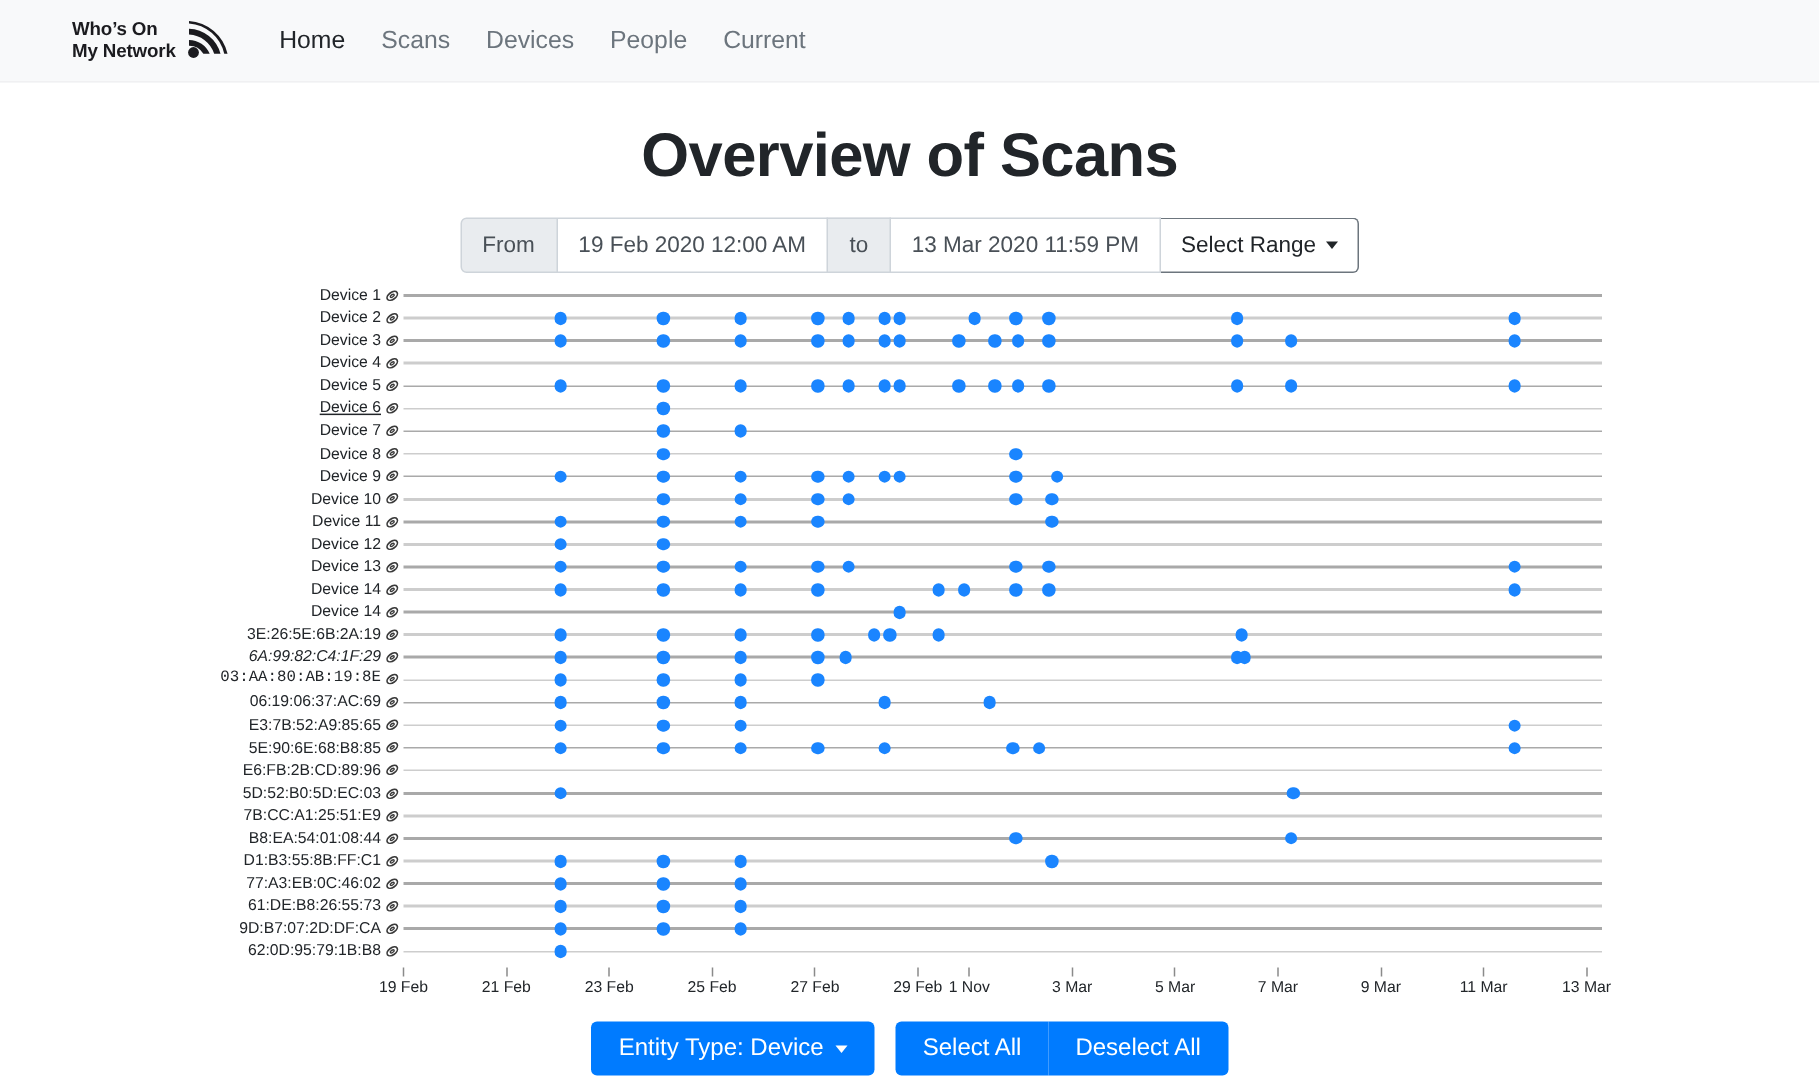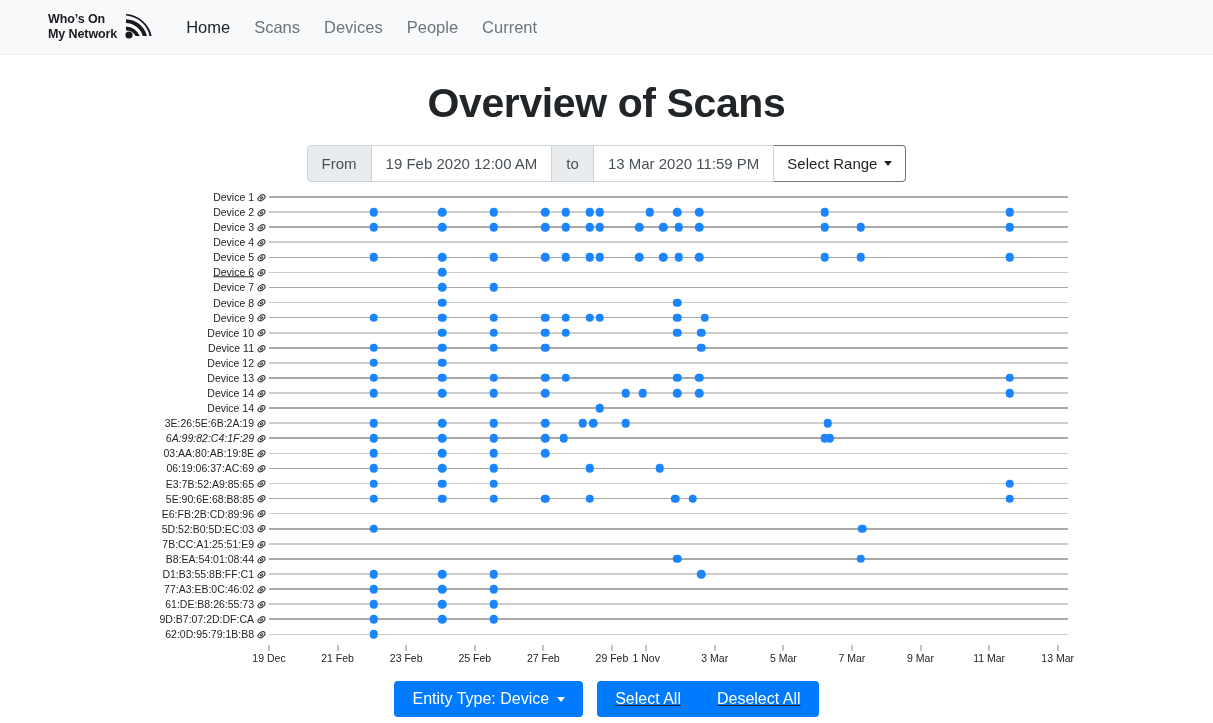--- a/index.html
+++ b/index.html
@@ -156,21 +156,21 @@
     color:#fff;
     border:none;
     border-radius:4px;
     font-size:16px;
     font-family:"Liberation Sans", sans-serif;
     padding:9px 18px;
     cursor:pointer;
     display:flex; align-items:center; gap:8px;
     white-space:nowrap;
   }
-  .btn-group { display:flex;text-decoration:underline; }
+  .btn-group { display:flex; }
   .btn-group .btn-primary { border-radius:0; }
   .btn-group .btn-primary:first-child { border-radius:4px 0 0 4px; }
   .btn-group .btn-primary:last-child { border-radius:0 4px 4px 0; }
 </style>
 </head>
 <body>
 
 <div class="navbar">
   <div class="brand">
     <div class="brand-text">
@@ -426,21 +426,21 @@
           </g>
         </svg></div>
       <div class="gridline" style="left: 269px; width: 799px; top: 249.48px;"></div>
       <div class="dot" style="left: 373.59px; top: 250.28px; width: 8.5px; height: 8.5px; background: rgb(26, 133, 255);"></div>
       <div class="dot" style="left: 442.174px; top: 250.28px; width: 8.5px; height: 8.5px; background: rgb(26, 133, 255);"></div>
       <div class="dot" style="left: 493.612px; top: 250.28px; width: 8.5px; height: 8.5px; background: rgb(26, 133, 255);"></div>
       <div class="dot" style="left: 545.049px; top: 250.28px; width: 8.5px; height: 8.5px; background: rgb(26, 133, 255);"></div>
       <div class="dot" style="left: 563.91px; top: 250.28px; width: 8.5px; height: 8.5px; background: rgb(26, 133, 255);"></div>
       <div class="dot" style="left: 824.528px; top: 250.28px; width: 8.5px; height: 8.5px; background: rgb(26, 133, 255);"></div>
       <div class="dot" style="left: 829.672px; top: 250.28px; width: 8.5px; height: 8.5px; background: rgb(26, 133, 255);"></div>
-      <div class="ylabel" style="top: 265.36px; right: 947px;"><span class="lbl-text">03:AA:80:AB:19:8E</span><svg class="tag-icon" width="9" height="9" viewBox="0 0 12 12" aria-hidden="true">
+      <div class="ylabel" style="top: 265.36px; right: 947px; font-family: Liberation Mono, monospace;"><span class="lbl-text">03:AA:80:AB:19:8E</span><svg class="tag-icon" width="9" height="9" viewBox="0 0 12 12" aria-hidden="true">
           <g transform="rotate(-35 6 6)">
             <ellipse cx="6" cy="6" rx="5.2" ry="3.1" fill="none" stroke="#3a3a3a" stroke-width="1.5"></ellipse>
             <ellipse cx="6" cy="6" rx="2.0" ry="1.0" fill="none" stroke="#3a3a3a" stroke-width="1.3"></ellipse>
           </g>
         </svg></div>
       <div class="gridline light" style="left: 269px; width: 799px; top: 264.56px;"></div>
       <div class="dot" style="left: 373.59px; top: 265.36px; width: 8.5px; height: 8.5px; background: rgb(26, 133, 255);"></div>
       <div class="dot" style="left: 442.174px; top: 265.36px; width: 8.5px; height: 8.5px; background: rgb(26, 133, 255);"></div>
       <div class="dot" style="left: 493.612px; top: 265.36px; width: 8.5px; height: 8.5px; background: rgb(26, 133, 255);"></div>
       <div class="dot" style="left: 545.049px; top: 265.36px; width: 8.5px; height: 8.5px; background: rgb(26, 133, 255);"></div>
@@ -557,21 +557,21 @@
       <div class="dot" style="left: 493.612px; top: 431.24px; width: 8.5px; height: 8.5px; background: rgb(26, 133, 255);"></div>
       <div class="ylabel" style="top: 446.32px; right: 947px; margin-left: 20px;"><span class="lbl-text">62:0D:95:79:1B:B8</span><svg class="tag-icon" width="9" height="9" viewBox="0 0 12 12" aria-hidden="true">
           <g transform="rotate(-35 6 6)">
             <ellipse cx="6" cy="6" rx="5.2" ry="3.1" fill="none" stroke="#3a3a3a" stroke-width="1.5"></ellipse>
             <ellipse cx="6" cy="6" rx="2.0" ry="1.0" fill="none" stroke="#3a3a3a" stroke-width="1.3"></ellipse>
           </g>
         </svg></div>
       <div class="gridline light" style="left: 269px; width: 799px; top: 445.52px;"></div>
       <div class="dot" style="left: 373.59px; top: 446.32px; width: 8.5px; height: 8.5px; background: rgb(26, 133, 255);"></div>
       <div class="xtick" style="left: 269px; top: 457.4px;"></div>
-      <div class="xtick-label" style="left: 269px; top: 465.4px;">19 Dec</div>
+      <div class="xtick-label" style="left: 269px; top: 465.4px;">19 Feb</div>
       <div class="xtick" style="left: 337.584px; top: 457.4px;"></div>
       <div class="xtick-label" style="left: 337.584px; top: 465.4px;">21 Feb</div>
       <div class="xtick" style="left: 406.167px; top: 457.4px;"></div>
       <div class="xtick-label" style="left: 406.167px; top: 465.4px;">23 Feb</div>
       <div class="xtick" style="left: 474.751px; top: 457.4px;"></div>
       <div class="xtick-label" style="left: 474.751px; top: 465.4px;">25 Feb</div>
       <div class="xtick" style="left: 543.335px; top: 457.4px;"></div>
       <div class="xtick-label" style="left: 543.335px; top: 465.4px;">27 Feb</div>
       <div class="xtick" style="left: 611.918px; top: 457.4px;"></div>
       <div class="xtick-label" style="left: 611.918px; top: 465.4px;">29 Feb</div>

